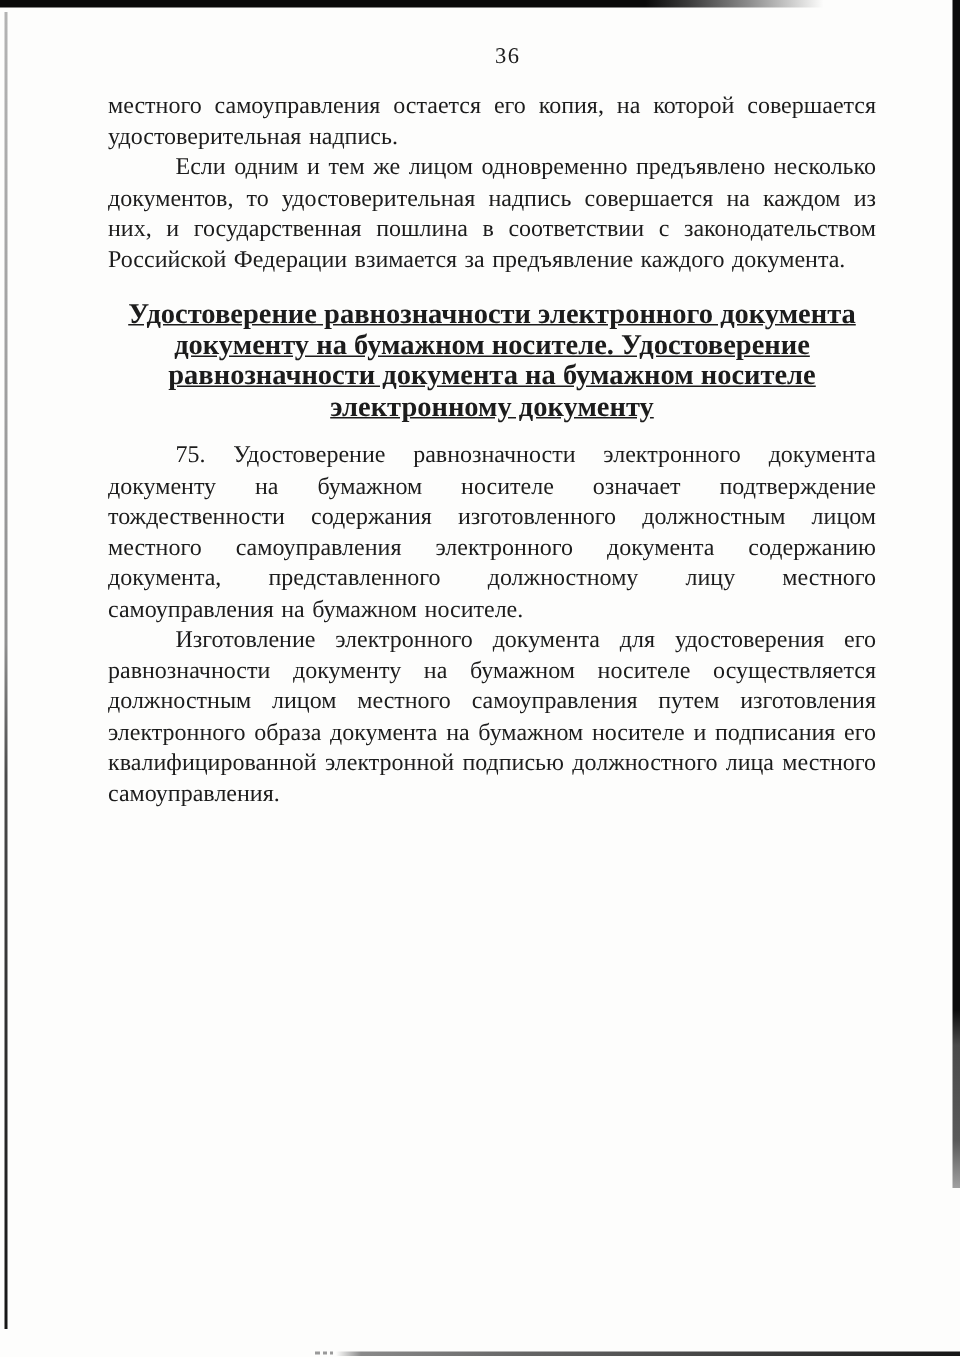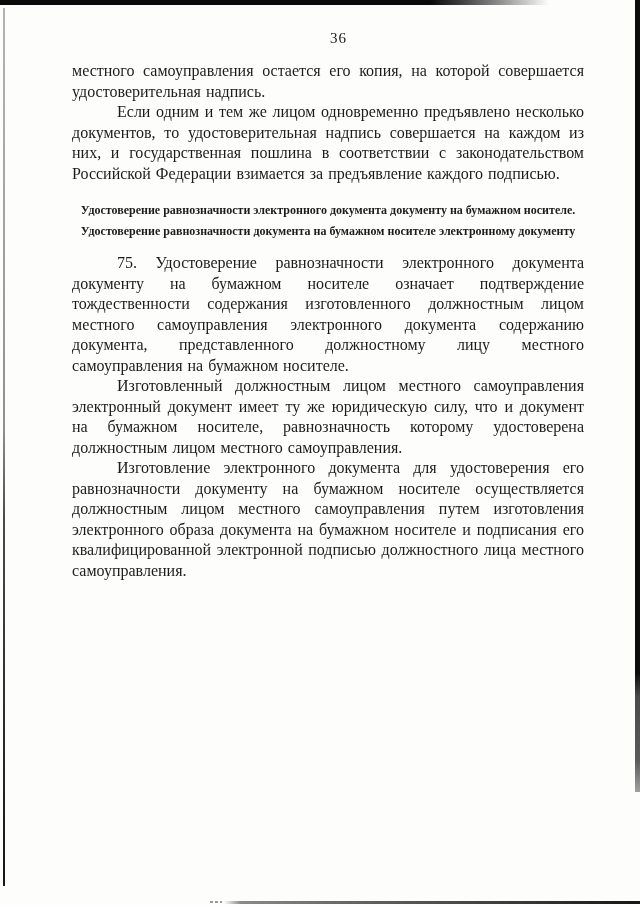--- a/index.html
+++ b/index.html
@@ -74,49 +74,49 @@
     line-height: 20.5px;
     text-align: justify;
     text-indent: 45px;
     word-spacing: 1px;
   }
   .para.cont {
     text-indent: 0;
   }
   .heading {
     margin: 16px 0 12px 0;
-    font-size: 12px;
+    font-size: 19px;
     line-height: 20.5px;
     font-weight: bold;
     text-align: center;
     text-indent: 0;
     word-spacing: 0;
+    text-decoration: underline;
   }
 </style>
 </head>
 <body>
 
 <div class="page">
 
   <div class="scan-edge-top"></div>
   <div class="scan-edge-left"></div>
   <div class="scan-edge-right"></div>
   <div class="scan-edge-bottom"></div>
 
   <div class="page-number">36</div>
 
   <div class="content">
 
     <p class="para cont">местного самоуправления остается его копия, на которой совершается удостоверительная надпись.</p>
 
-    <p class="para">Если одним и тем же лицом одновременно предъявлено несколько документов, то удостоверительная надпись совершается на каждом из них, и государственная пошлина в соответствии с законодательством Российской Федерации взимается за предъявление каждого подписью.</p>
+    <p class="para">Если одним и тем же лицом одновременно предъявлено несколько документов, то удостоверительная надпись совершается на каждом из них, и государственная пошлина в соответствии с законодательством Российской Федерации взимается за предъявление каждого документа.</p>
 
     <h2 class="heading">Удостоверение равнозначности электронного документа документу на бумажном носителе. Удостоверение равнозначности документа на бумажном носителе электронному документу</h2>
 
     <p class="para">75. Удостоверение равнозначности электронного документа документу на бумажном носителе означает подтверждение тождественности содержания изготовленного должностным лицом местного самоуправления электронного документа содержанию документа, представленного должностному лицу местного самоуправления на бумажном носителе.</p>
 
-    <p class="para">Изготовленный должностным лицом местного самоуправления электронный документ имеет ту же юридическую силу, что и документ на бумажном носителе, равнозначность которому удостоверена должностным лицом местного самоуправления.</p>
 
 
     <p class="para">Изготовление электронного документа для удостоверения его равнозначности документу на бумажном носителе осуществляется должностным лицом местного самоуправления путем изготовления электронного образа документа на бумажном носителе и подписания его квалифицированной электронной подписью должностного лица местного самоуправления.</p>
 
   </div>
 </div>
 
 </body></html>

